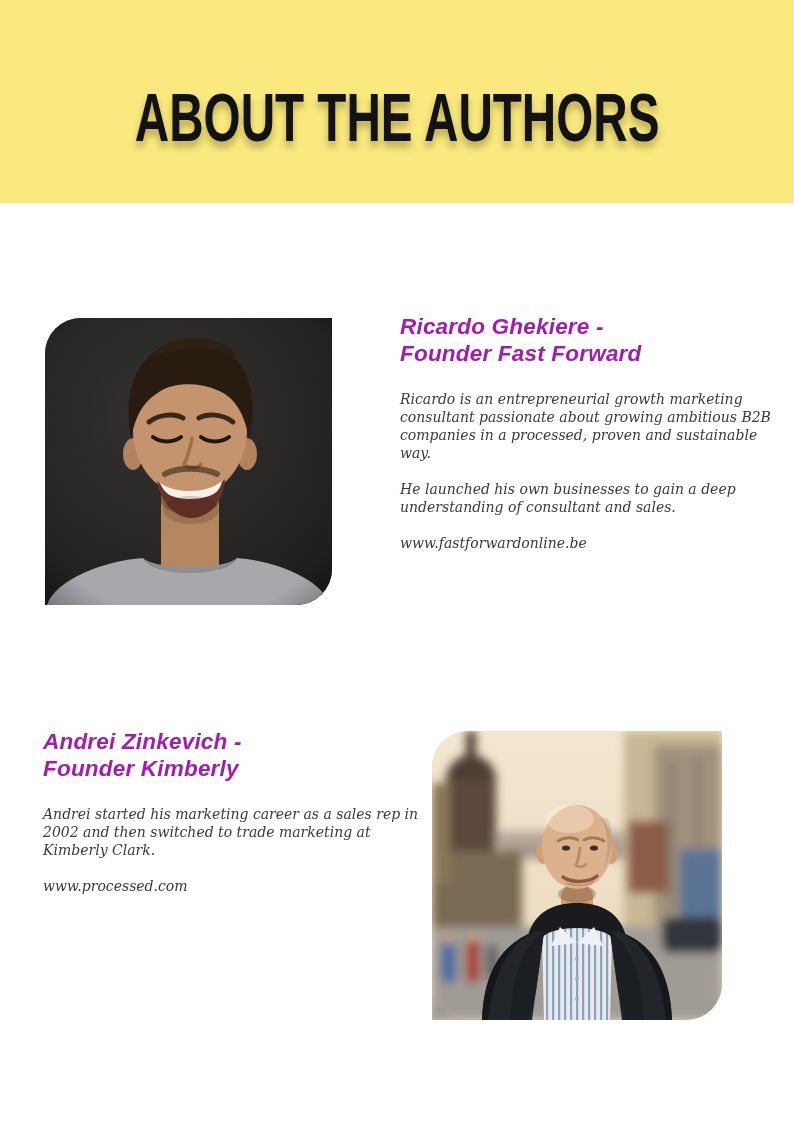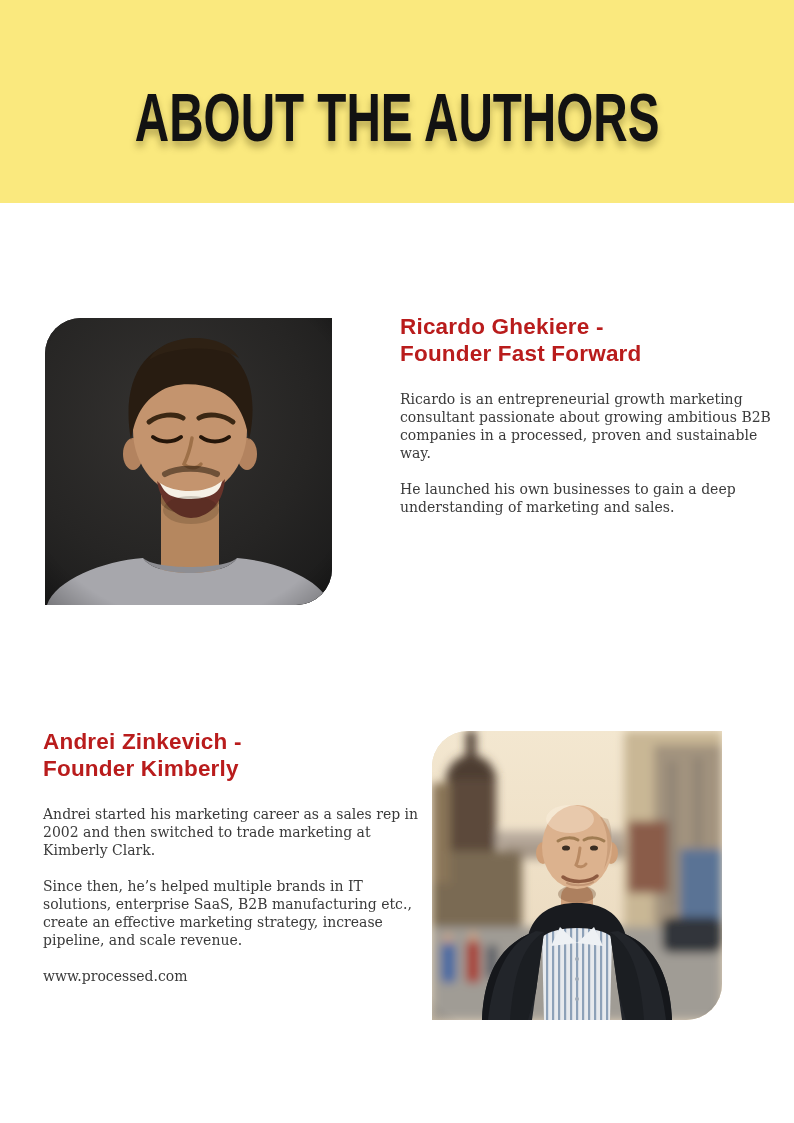--- a/index.html
+++ b/index.html
@@ -56,26 +56,28 @@
   .bio-1 { left: 400px; top: 313px; }
   .bio-2 { left: 43px;  top: 728px; }
 
   .author-name {
     margin: 0 0 23px 0;
     font-family: "Liberation Sans", sans-serif;
     font-weight: 700;
     font-size: 22.5px;
     line-height: 27px;
     letter-spacing: 0.2px;
-    color: #b91c1c;
+    color: #a21caf;
     white-space: pre-line;
+    font-style: italic;
   }
   .bio p {
     margin: 12px 0 18px 0;
     font-family: "DejaVu Serif", serif;
+    font-style: italic;
     font-size: 14px;
     line-height: 18px;
     color: #3A3A3A;
     white-space: pre-line;
   }
   .bio p.website { margin-bottom: 0; }
 </style>
 </head>
 <body>
 
@@ -136,36 +138,33 @@
     </div>
 
     <div class="bio bio-1">
       <h2 class="author-name">Ricardo Ghekiere -
 Founder Fast Forward</h2>
       <p>Ricardo is an entrepreneurial growth marketing
 consultant passionate about growing ambitious B2B
 companies in a processed, proven and sustainable
 way.</p>
       <p>He launched his own businesses to gain a deep
-understanding of marketing and sales.</p>
+understanding of consultant and sales.</p>
+      <p class="website">www.fastforwardonline.be</p>
     </div>
   </section>
 
   <section>
 
     <div class="bio bio-2">
       <h2 class="author-name">Andrei Zinkevich -
 Founder Kimberly</h2>
       <p>Andrei started his marketing career as a sales rep in
 2002 and then switched to trade marketing at
 Kimberly Clark.</p>
-      <p>Since then, he’s helped multiple brands in IT
-solutions, enterprise SaaS, B2B manufacturing etc.,
-create an effective marketing strategy, increase
-pipeline, and scale revenue.</p>
       <p class="website">www.processed.com</p>
     </div>
 
     <div class="photo photo-2">
       <svg viewBox="0 0 290 289" xmlns="http://www.w3.org/2000/svg" preserveAspectRatio="none">
         <defs>
           <linearGradient id="p2sky" x1="0" y1="0" x2="0" y2="1">
             <stop offset="0%" stop-color="#f3e7d0"></stop>
             <stop offset="70%" stop-color="#ecdcc2"></stop>
             <stop offset="100%" stop-color="#e0d0b8"></stop>

